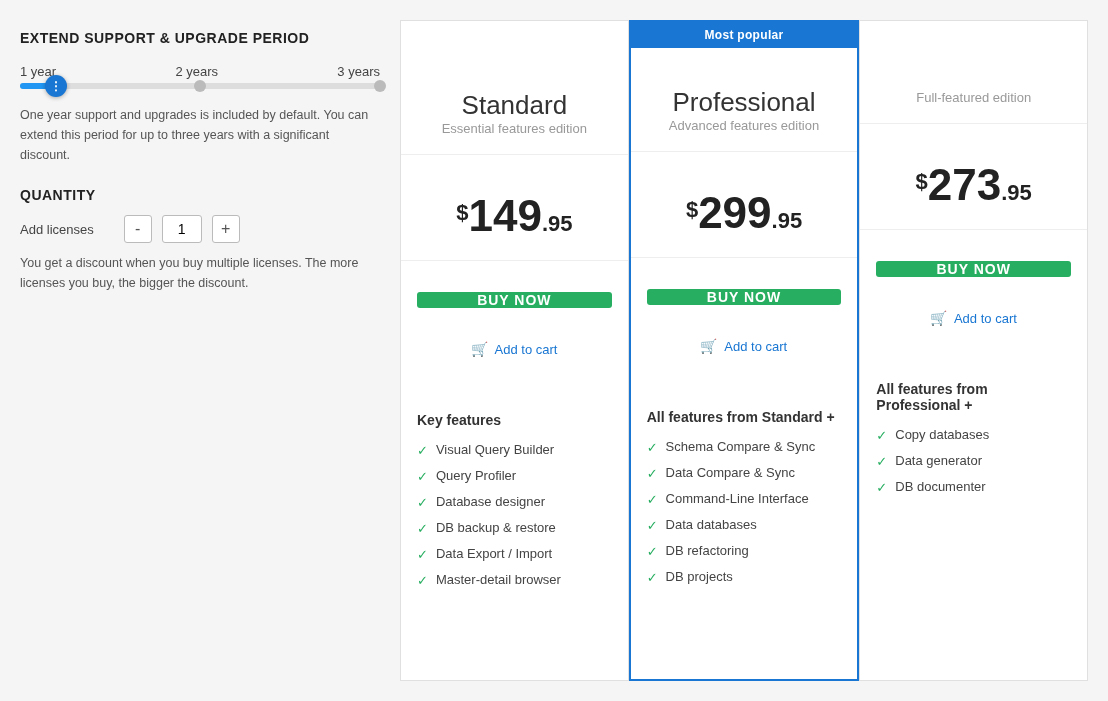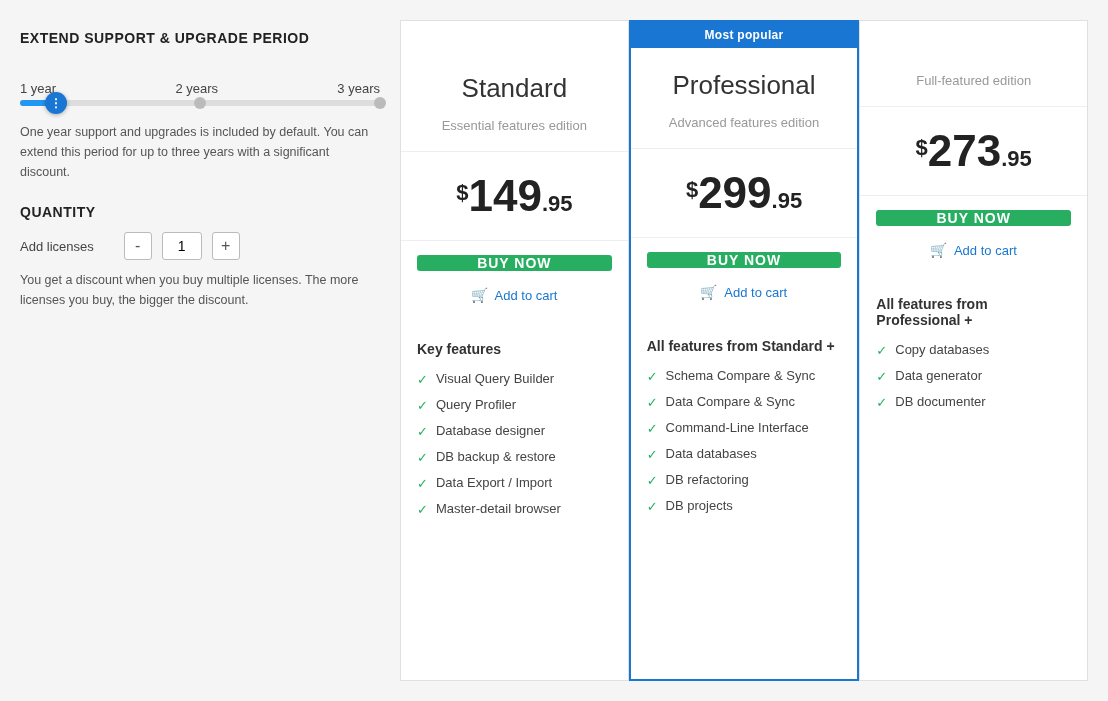--- a/index.html
+++ b/index.html
@@ -20,21 +20,21 @@
     .left-panel {
       width: 360px;
       flex-shrink: 0;
       padding: 10px 0;
     }
     .section-title {
       font-size: 14px;
       font-weight: 700;
       letter-spacing: 0.5px;
       color: #222;
-      margin-bottom: 35px;
+      margin-bottom: 18px;
       text-transform: uppercase;
     }
     .slider-section {
       margin-bottom: 16px;
     }
     .slider-labels {
       display: flex;
       justify-content: space-between;
       margin-bottom: 4px;
       font-size: 13px;
@@ -148,20 +148,21 @@
       display: flex;
       gap: 0;
     }
     .plan-card {
       flex: 1;
       background: #fff;
       border: 1px solid #e0e0e0;
       display: flex;
       flex-direction: column;
       position: relative;
+      gap: 17px;
     }
     .plan-card.highlighted {
       border: 2px solid #1976D2;
       z-index: 1;
     }
     .most-popular-badge {
       background: #1976D2;
       color: white;
       text-align: center;
       font-size: 12px;
@@ -171,21 +172,20 @@
     }
     .plan-header {
       padding: 22px 16px 18px;
       border-bottom: 1px solid #eee;
       text-align: center;
     }
     .plan-name {
       font-size: 26px;
       font-weight: 400;
       color: #333;
-      margin-bottom: 14px;
     }
     .plan-edition {
       font-size: 13px;
       color: #999;
     }
     .plan-price-section {
       padding: 22px 16px;
       text-align: center;
       border-bottom: 1px solid #eee;
     }

